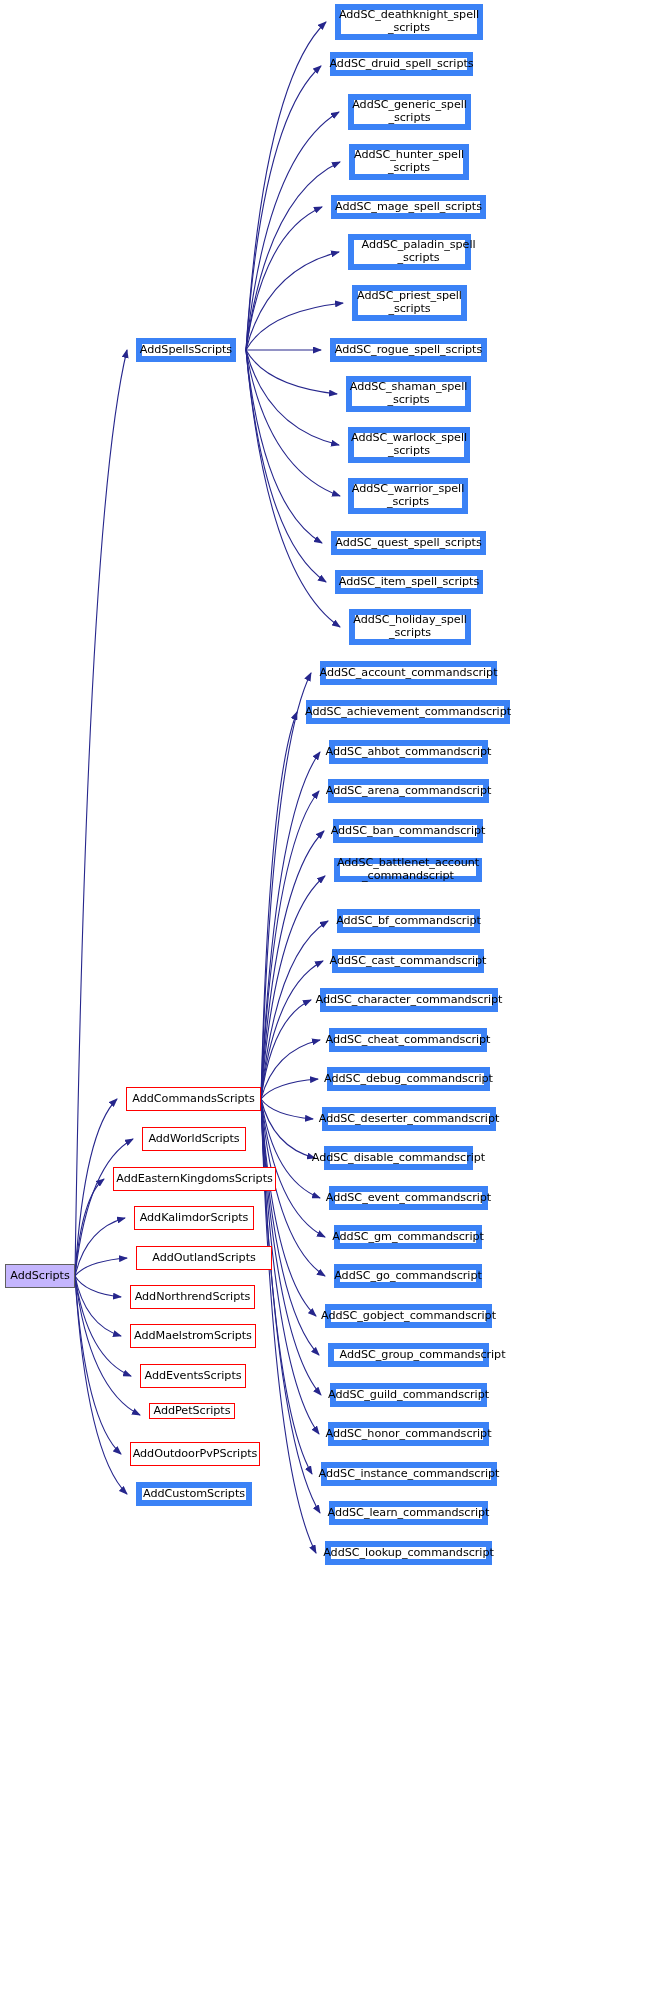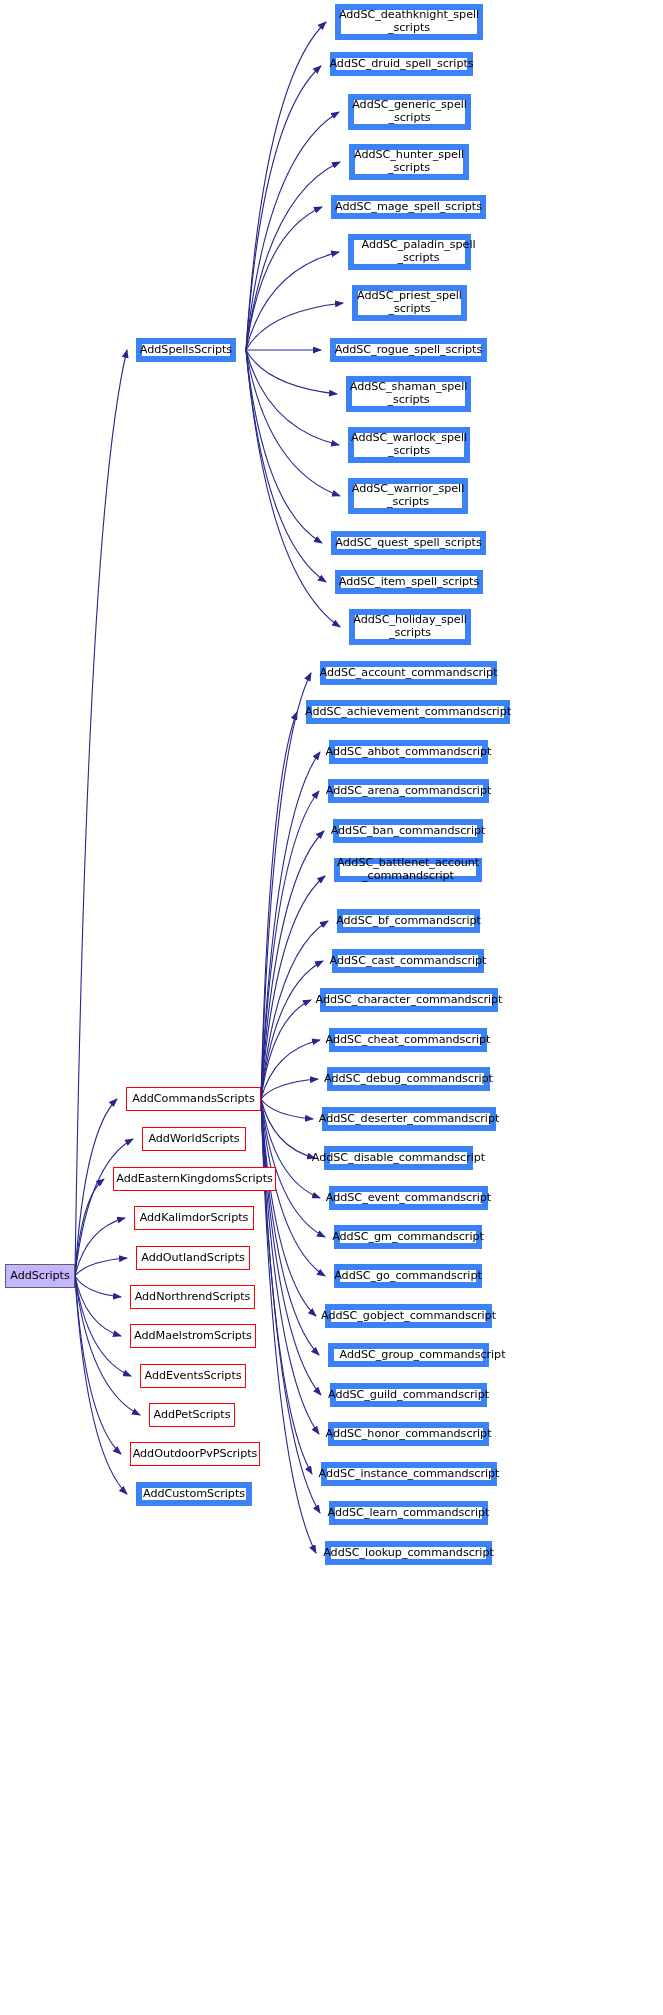--- a/index.html
+++ b/index.html
@@ -77,25 +77,25 @@
         <path d="M261,1099 Q273.1,1471.28 316,1553" marker-end="url(#arrow)"></path>
       </g>
   </svg>
   <div id="node-layer">
       <div class="node root" style="left: 5px; top: 1264px; width: 70px; height: 24px;">AddScripts</div>
       <div class="node gray" style="left: 136px; top: 338px; width: 100px; height: 24px;">AddSpellsScripts</div>
       <div class="node red" style="left: 126px; top: 1087px; width: 135px; height: 24px;">AddCommandsScripts</div>
       <div class="node red" style="left: 142px; top: 1127px; width: 104px; height: 24px;">AddWorldScripts</div>
       <div class="node red" style="left: 113px; top: 1167px; width: 163px; height: 24px;">AddEasternKingdomsScripts</div>
       <div class="node red" style="left: 134px; top: 1206px; width: 120px; height: 24px;">AddKalimdorScripts</div>
-      <div class="node red" style="left: 136px; top: 1246px; width: 114px; height: 24px;">AddOutlandScripts</div>
+      <div class="node red" style="left: 136px; top: 1246px; width: 136px; height: 24px;">AddOutlandScripts</div>
       <div class="node red" style="left: 130px; top: 1285px; width: 125px; height: 24px;">AddNorthrendScripts</div>
       <div class="node red" style="left: 130px; top: 1324px; width: 126px; height: 24px;">AddMaelstromScripts</div>
       <div class="node red" style="left: 140px; top: 1364px; width: 106px; height: 24px;">AddEventsScripts</div>
-      <div class="node red" style="left: 149px; top: 1403px; width: 86px; height: 24px;">AddPetScripts</div>
+      <div class="node red" style="left: 149px; top: 1403px; width: 86px; height: 16px;">AddPetScripts</div>
       <div class="node red" style="left: 130px; top: 1442px; width: 130px; height: 24px;">AddOutdoorPvPScripts</div>
       <div class="node gray" style="left: 136px; top: 1482px; width: 116px; height: 24px;">AddCustomScripts</div>
       <div class="node gray" style="left: 335px; top: 4px; width: 148px; height: 36px;">AddSC_deathknight_spell
 _scripts</div>
       <div class="node gray" style="left: 330px; top: 52px; width: 143px; height: 24px;">AddSC_druid_spell_scripts</div>
       <div class="node gray" style="left: 348px; top: 94px; width: 123px; height: 36px;">AddSC_generic_spell
 _scripts</div>
       <div class="node gray" style="left: 349px; top: 144px; width: 120px; height: 36px;">AddSC_hunter_spell
 _scripts</div>
       <div class="node gray" style="left: 331px; top: 195px; width: 155px; height: 24px;">AddSC_mage_spell_scripts</div>

